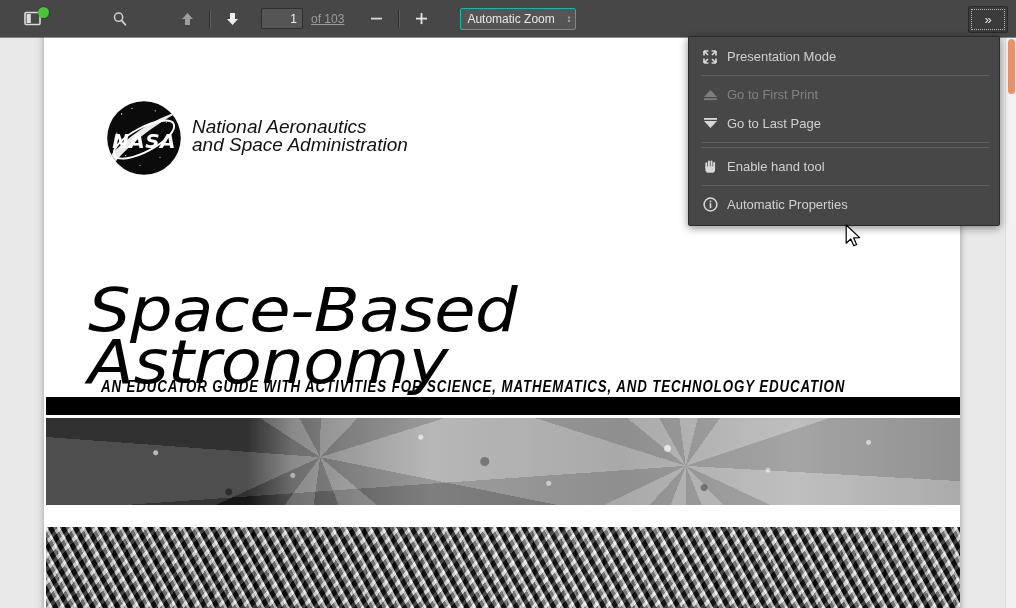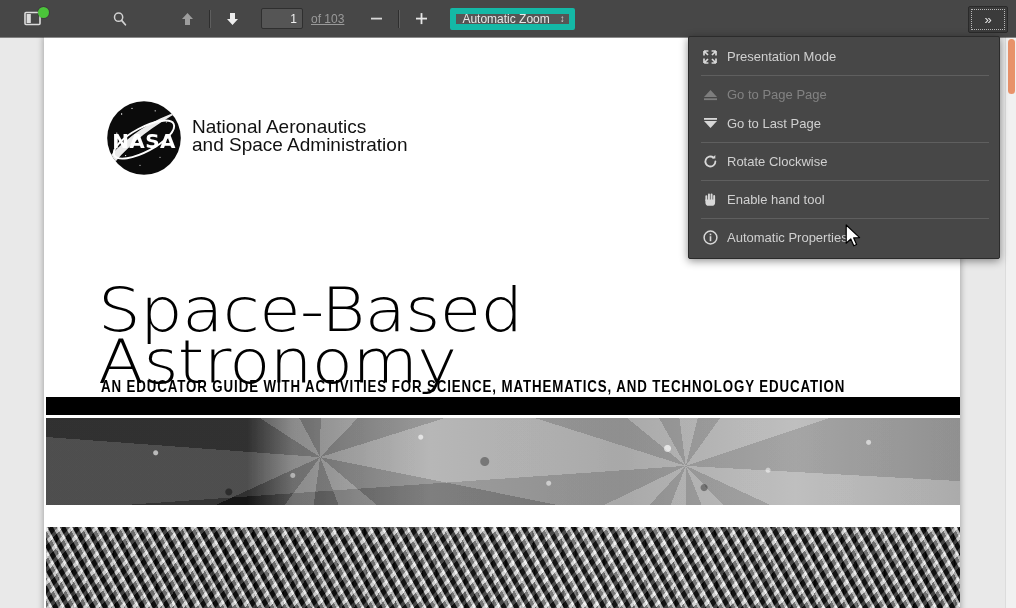--- a/index.html
+++ b/index.html
@@ -89,25 +89,25 @@
     color: #9a9a9a;
     font-size: 12px;
     margin-left: 8px;
     white-space: nowrap;
     text-decoration: underline;
   }
   #zoom-out-btn { margin-left: 14px; }
   #zoom-in-btn  { margin-left: 0px; }
 
   #scale-select {
-    margin-left: 10px;
+    margin-left: 20px;
     height: 22px;
     background: #555;
     color: #e8e8e8;
-    border: 6px solid #14b8a6;
+    border: 1px solid #14b8a6;
     border-radius: 2px;
     font-size: 12px;
     font-family: "Liberation Sans", sans-serif;
     padding: 0 4px 0 6px;
     min-width: 116px;
     display: inline-flex;
     align-items: center;
     justify-content: space-between;
     box-sizing: border-box;
   }
@@ -178,20 +178,21 @@
 
   
   #viewer-container {
     position: absolute;
     left: 0;
     top: 37px;
     width: 1005px;
     height: 571px;
     overflow: hidden;
     background: #e9e9e9;
+    font-style: italic;
   }
   #page-shadow {
     position: absolute;
     left: 44px;
     top: 0px;
     width: 916px;
     height: 700px;
     background: #ffffff;
     box-shadow: 0 0 6px 1px rgba(0,0,0,0.28);
   }
@@ -215,21 +216,21 @@
     top: 81px;
     font-size: 19px;
     line-height: 18px;
     color: #111;
     font-family: "Liberation Sans", sans-serif;
   }
 
   
   #doc-title {
     position: absolute;
-    left: 54px;
+    left: 44px;
     top: 247px;
     width: 840px;
   }
   .title-line {
     font-family: "DejaVu Sans", sans-serif;
     font-weight: 300;
     font-size: 60px;
     line-height: 52px;
     letter-spacing: -0.5px;
     color: #000;
@@ -473,44 +474,35 @@
 
     <div class="menu-sep"></div>
 
     <div class="menu-item disabled">
       <span class="mi-icon">
         <svg width="15" height="13" viewBox="0 0 15 13">
           <path d="M7.5 2 L14 9 L1 9 Z" fill="#7e7e7e"></path>
           <rect x="1" y="10.3" width="13" height="1.8" fill="#7e7e7e"></rect>
         </svg>
       </span>
-      <span>Go to Page Page</span>
+      <span>Go to First Print</span>
     </div>
 
     <div class="menu-item">
       <span class="mi-icon">
         <svg width="15" height="13" viewBox="0 0 15 13">
           <rect x="1" y="1" width="13" height="1.8" fill="#d8d8d8"></rect>
           <path d="M7.5 11 L1 4 L14 4 Z" fill="#d8d8d8"></path>
         </svg>
       </span>
       <span>Go to Last Page</span>
     </div>
 
     <div class="menu-sep"></div>
 
-    <div class="menu-item">
-      <span class="mi-icon">
-        <svg width="15" height="15" viewBox="0 0 15 15">
-          <path d="M12.4 7.5 A5 5 0 1 1 10.4 3.5" stroke="#d8d8d8" stroke-width="1.8" fill="none" stroke-linecap="round"></path>
-          <path d="M12.3 1 L12.3 4.4 L8.9 4.4 Z" fill="#d8d8d8"></path>
-        </svg>
-      </span>
-      <span>Rotate Clockwise</span>
-    </div>
 
 
     <div class="menu-sep"></div>
 
     <div class="menu-item">
       <span class="mi-icon">
         <svg width="15" height="15" viewBox="0 0 15 15">
           <rect x="2.4" y="3.2" width="1.9" height="6" rx="0.9" fill="#d8d8d8"></rect>
           <rect x="5" y="1.6" width="1.9" height="7.6" rx="0.9" fill="#d8d8d8"></rect>
           <rect x="7.6" y="1.6" width="1.9" height="7.6" rx="0.9" fill="#d8d8d8"></rect>

